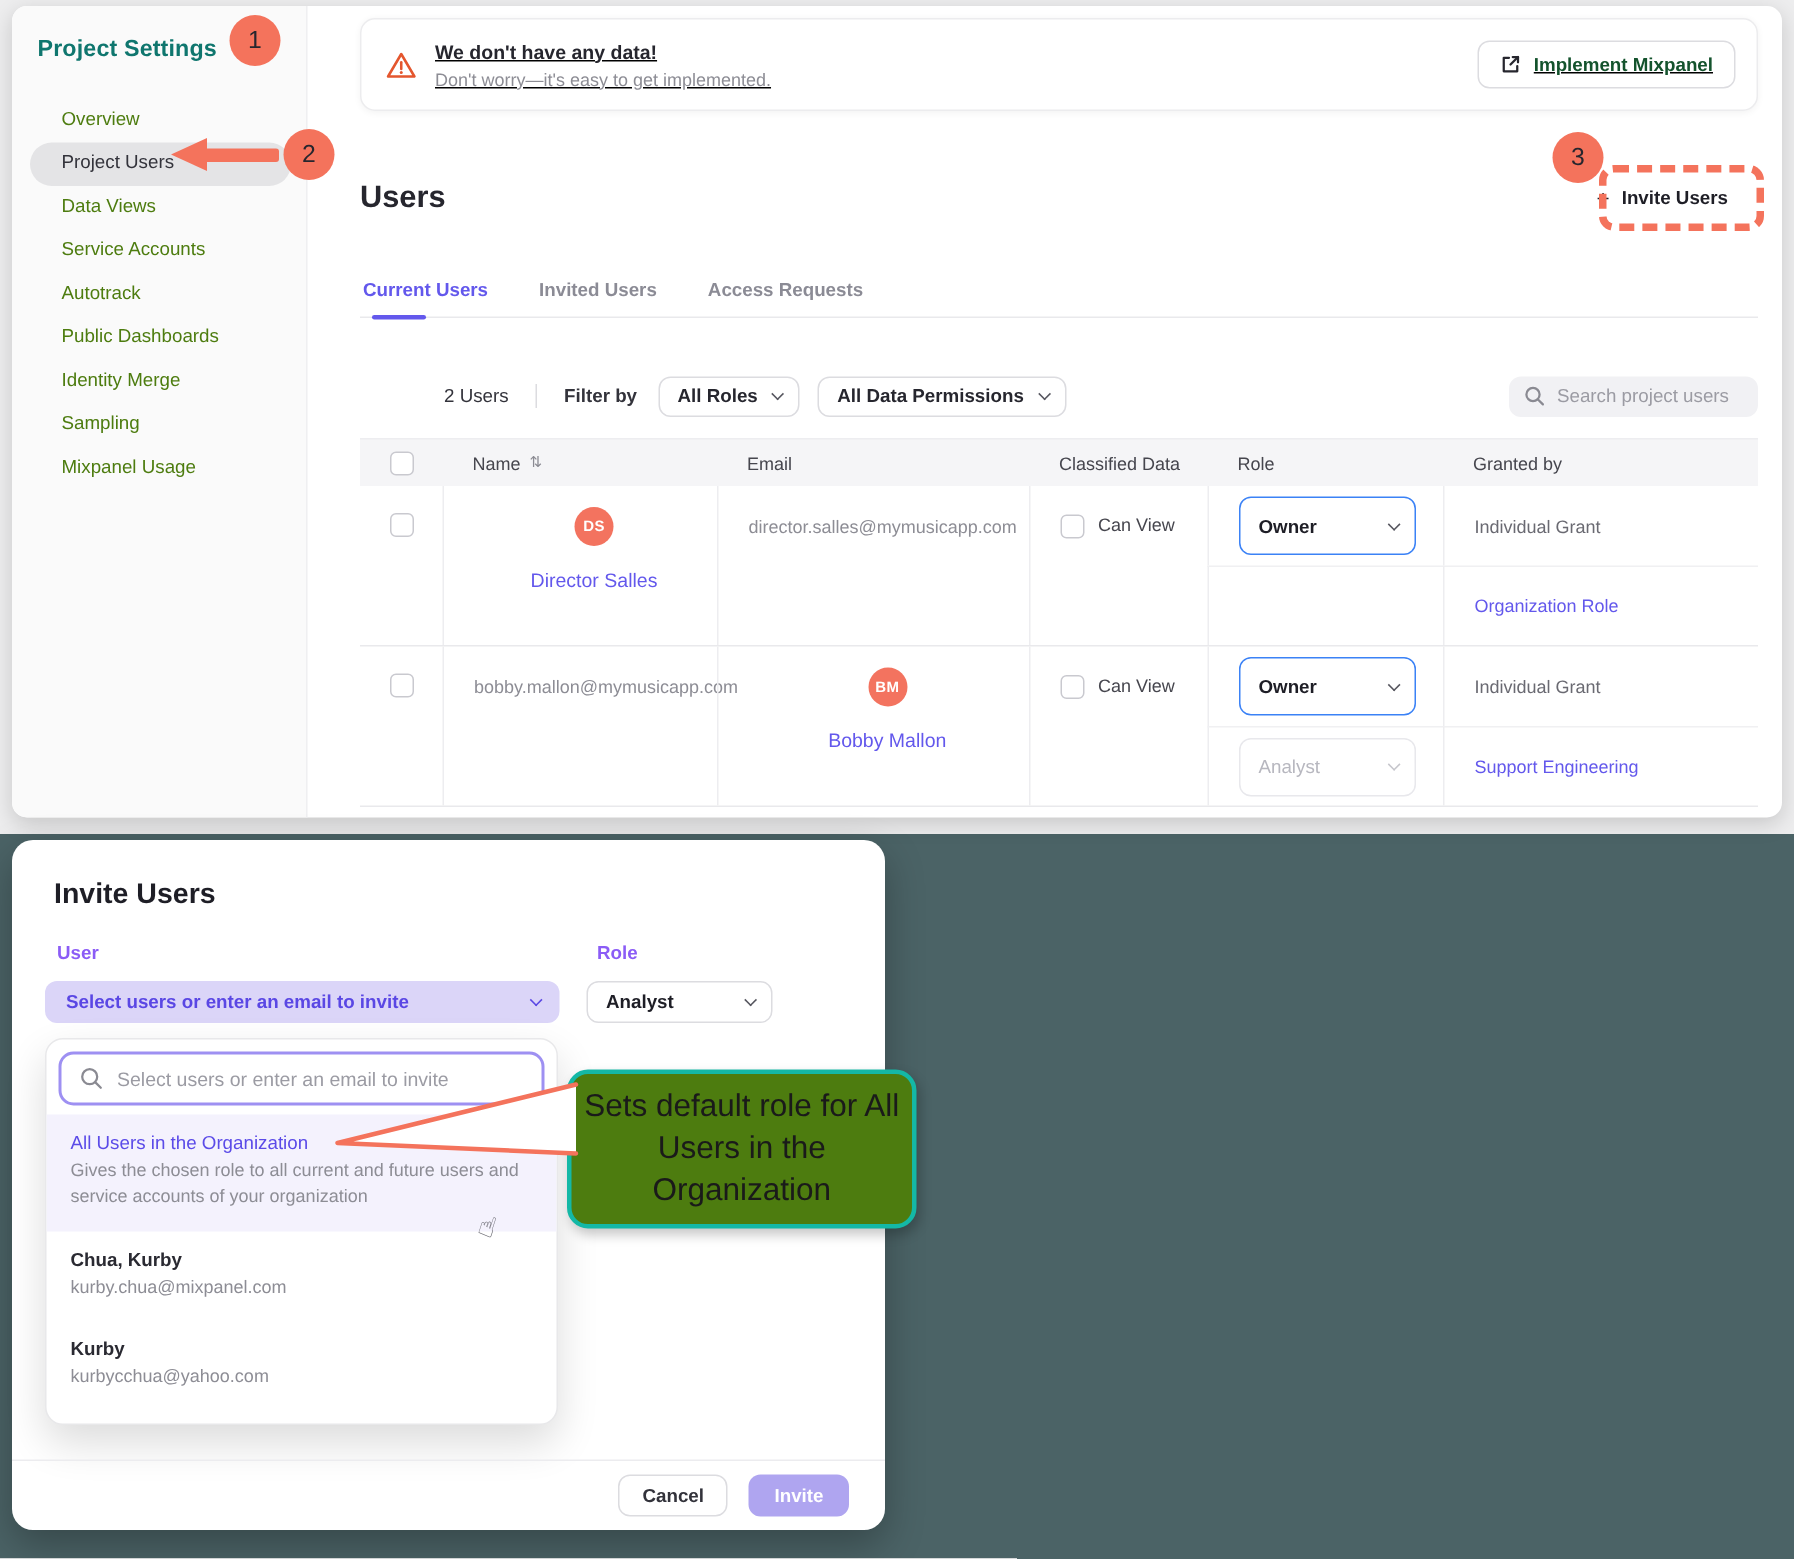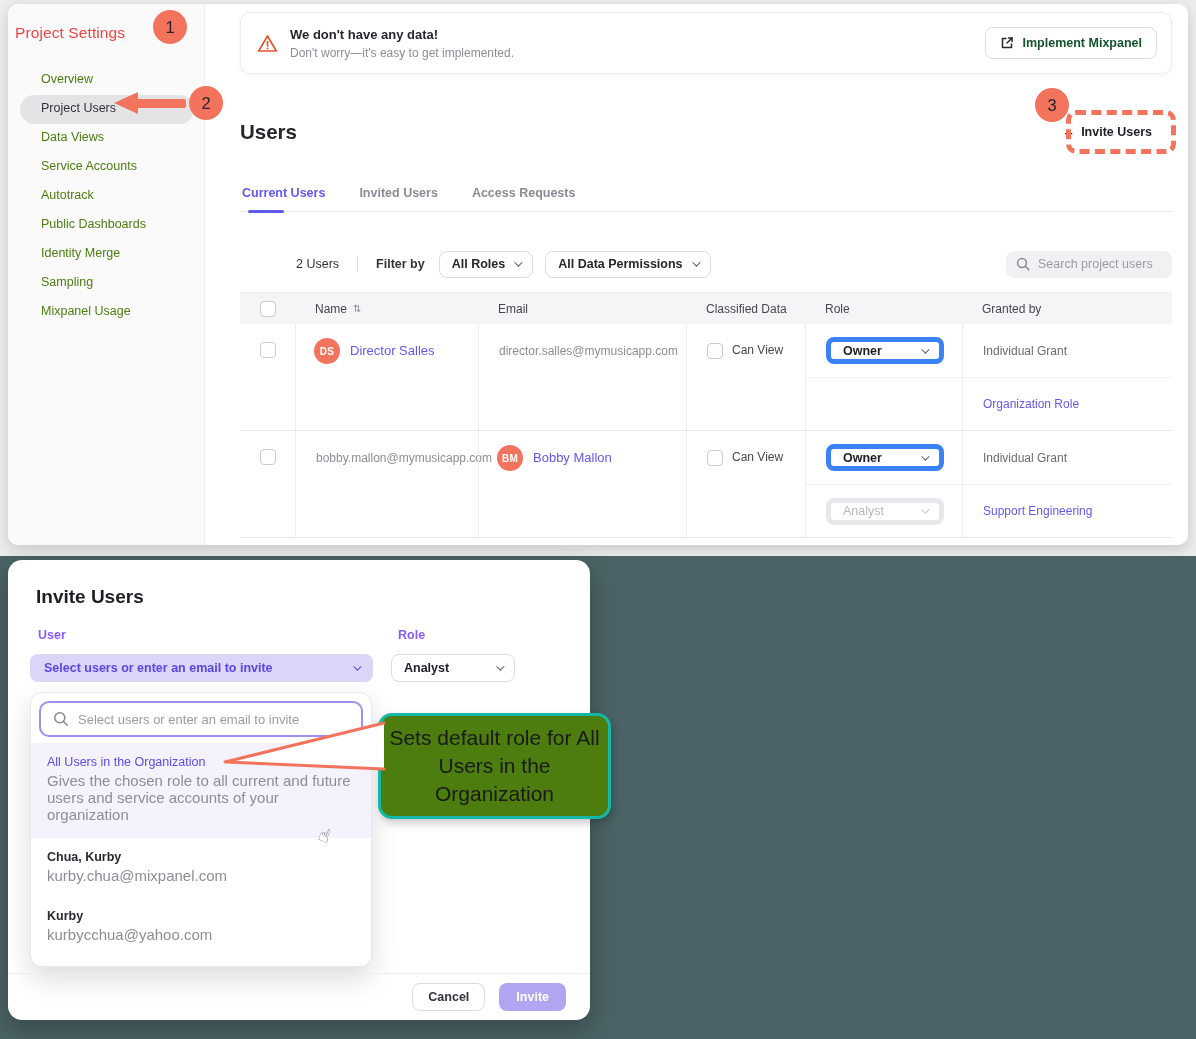--- a/index.html
+++ b/index.html
@@ -9,31 +9,31 @@
 
   
   .teal-bg { position:absolute; left:0; top:556px; width:1196px; height:483px; background:#4b6366; }
 
   
   .app-window { position:absolute; left:8px; top:4px; width:1180px; height:541px;
     background:#fff; border-radius:10px; box-shadow:0 4px 14px rgba(0,0,0,.16); overflow:hidden; display:flex; }
 
   
   .sidebar { width:197px; background:#fafafa; border-right:1px solid #efeff1; padding-top:20px; flex:none; }
-  .sidebar-title { font-size:15.5px; font-weight:normal; color:#ef4444; padding-left:7px; letter-spacing:.1px; }
+  .sidebar-title { font-size:15.5px; font-weight:bold; color:#0f766e; padding-left:17px; letter-spacing:.1px; }
   .side-nav { list-style:none; margin-top:24px; }
   .side-nav li { height:29px; line-height:27px; font-size:12.5px; color:#4d7c0f;
      margin:0 10px 0 12px; padding-left:21px; border-radius:15px; cursor:pointer; }
   .side-nav li.active { background:#e4e4e6; color:#33333b; }
 
   
   .main { flex:1; padding:0 16px 0 35px; }
 
   .banner { margin-top:8px; height:62px; border:1px solid #ececee; border-radius:10px;
-    box-shadow:0 1px 5px rgba(0,0,0,.05); display:flex; align-items:center; padding:0 14px 0 16px; background:#fff; }
+    box-shadow:0 1px 5px rgba(0,0,0,.05); display:flex; align-items:center; padding:0 14px 0 16px; background:#fff;text-decoration:underline; }
   .banner-texts { margin-left:12px; }
   .banner-title { font-size:13px; font-weight:bold; color:#26262e; }
   .banner-sub { font-size:12px; color:#8d8d95; margin-top:4px; }
   .banner-spacer { flex:1; }
   .impl-btn { display:flex; align-items:center; gap:9px; height:32px; padding:0 14px;
     border:1px solid #dcdce0; border-radius:8px; background:#fff; font-size:12.5px; font-weight:bold; color:#14532d; cursor:pointer; }
 
   .heading-row { margin-top:44px; height:28px; display:flex; align-items:center; justify-content:space-between; }
   .page-title { font-size:20.5px; font-weight:bold; color:#26262e; }
   .invite-users-btn { display:flex; align-items:center; gap:8px; background:transparent; border:none;
@@ -64,29 +64,29 @@
   .th { font-size:12px; color:#46464e; padding-left:20px; display:flex; align-items:center; gap:6px; }
   .th.first { padding-left:0; justify-content:center; }
   .sort-icon { font-size:10px; color:#8b8b93; }
   .trow { grid-template-rows:53px 53px; border-bottom:1px solid #e9e9ec; }
   .cell { border-left:1px solid #ededf0; }
   .cell.no-border { border-left:none; }
   .cell.span2 { grid-row:span 2; }
   .cell.subdiv { border-top:1px solid #f0f0f2; }
   .chk-cell { display:flex; justify-content:center; padding-top:18px; }
   .checkbox { width:16px; height:16px; border:1.5px solid #c9c9cf; border-radius:4px; background:#fff; flex:none; cursor:pointer; }
-  .name-cell { display:flex; align-items:flex-start; padding:14px 0 0 18px; gap:10px; }
+  .name-cell { display:flex; align-items:center; padding:14px 0 0 18px; gap:10px;flex-direction:column; }
   .avatar { width:26px; height:26px; border-radius:50%; background:#f3735f; color:#fff; font-size:10px; font-weight:bold;
     display:flex; align-items:center; justify-content:center; letter-spacing:.3px; flex:none; }
   .user-link { font-size:13px; color:#6358ec; margin-top:5px; cursor:pointer; }
   .email-cell { font-size:12px; color:#8d8d95; padding:20px 0 0 20px; }
   .classified-cell { display:flex; align-items:flex-start; gap:9px; padding:17px 0 0 20px; font-size:12px; color:#46464e; }
   .classified-cell span { margin-top:2px; }
   .role-cell { display:flex; align-items:center; padding-left:20px; }
-  .role-select { width:118px; height:27px; border:5px solid #3b82f6; border-radius:8px; background:#fff;
+  .role-select { width:118px; height:39px; border:1px solid #3b82f6; border-radius:8px; background:#fff;
     display:flex; align-items:center; justify-content:space-between; padding:0 12px; font-size:12.5px; font-weight:bold; color:#1e1e26; cursor:pointer; }
   .role-select.disabled { border-color:#e8e8ec; color:#b7b7bf; font-weight:normal; }
   .granted-cell { display:flex; align-items:center; padding-left:20px; font-size:12px; color:#6a6a72; }
   .granted-cell.link { color:#6358ec; cursor:pointer; }
 
   
   .chev { width:6px; height:6px; border-right:1.5px solid #55555e; border-bottom:1.5px solid #55555e;
     transform:rotate(45deg) translateY(-2px); flex:none; }
   .chev.purple { border-color:#5a47e4; }
   .chev.light { border-color:#c6c6cc; }
@@ -109,21 +109,21 @@
     border-radius:12px; box-shadow:0 12px 28px rgba(0,0,0,.14); overflow:hidden; padding-bottom:10px; }
   .dd-search-wrap { padding:8px 8px 6px; }
   .dd-search { display:flex; align-items:center; gap:9px; height:36px; border:2px solid #9e90f2; border-radius:10px; padding:0 12px; }
   .dd-search input { border:none; outline:none; font-size:13px; color:#33333b; width:100%; background:transparent;
     font-family:"Liberation Sans","DejaVu Sans",sans-serif; }
   .dd-search input::placeholder { color:#9b9ba3; }
   .dd-option { padding:12px 16px 13px; cursor:pointer; position:relative; }
   .dd-option.highlighted { background:#f4f2fd; padding-bottom:15px; }
   .dd-option .opt-title { font-size:12.5px; font-weight:bold; color:#2a2a32; margin-bottom:3px; }
   .dd-option.highlighted .opt-title { color:#5b4be8; font-weight:normal; }
-  .dd-option .opt-desc { font-size:15px; color:#8d8d95; line-height:17px; max-width:312px; }
+  .dd-option .opt-desc { font-size:12px; color:#8d8d95; line-height:17px; max-width:312px; }
   .cursor-hand { position:absolute; right:40px; bottom:-8px; font-size:19px; color:#6b6b73;
     transform:rotate(18deg); font-family:"DejaVu Sans",sans-serif; }
 
   .modal-footer { position:absolute; left:0; bottom:0; width:100%; height:47px; border-top:1px solid #ececef;
     display:flex; align-items:center; justify-content:flex-end; gap:14px; padding-right:24px; }
   .cancel-btn { height:28px; padding:0 15px; border:1px solid #dcdce0; border-radius:8px; background:#fff;
     font-size:12.5px; font-weight:bold; color:#33333b; cursor:pointer; }
   .invite-btn { height:28px; padding:0 17px; border:none; border-radius:8px; background:#afa5f0;
     font-size:12.5px; font-weight:bold; color:#fff; cursor:pointer; }
 

